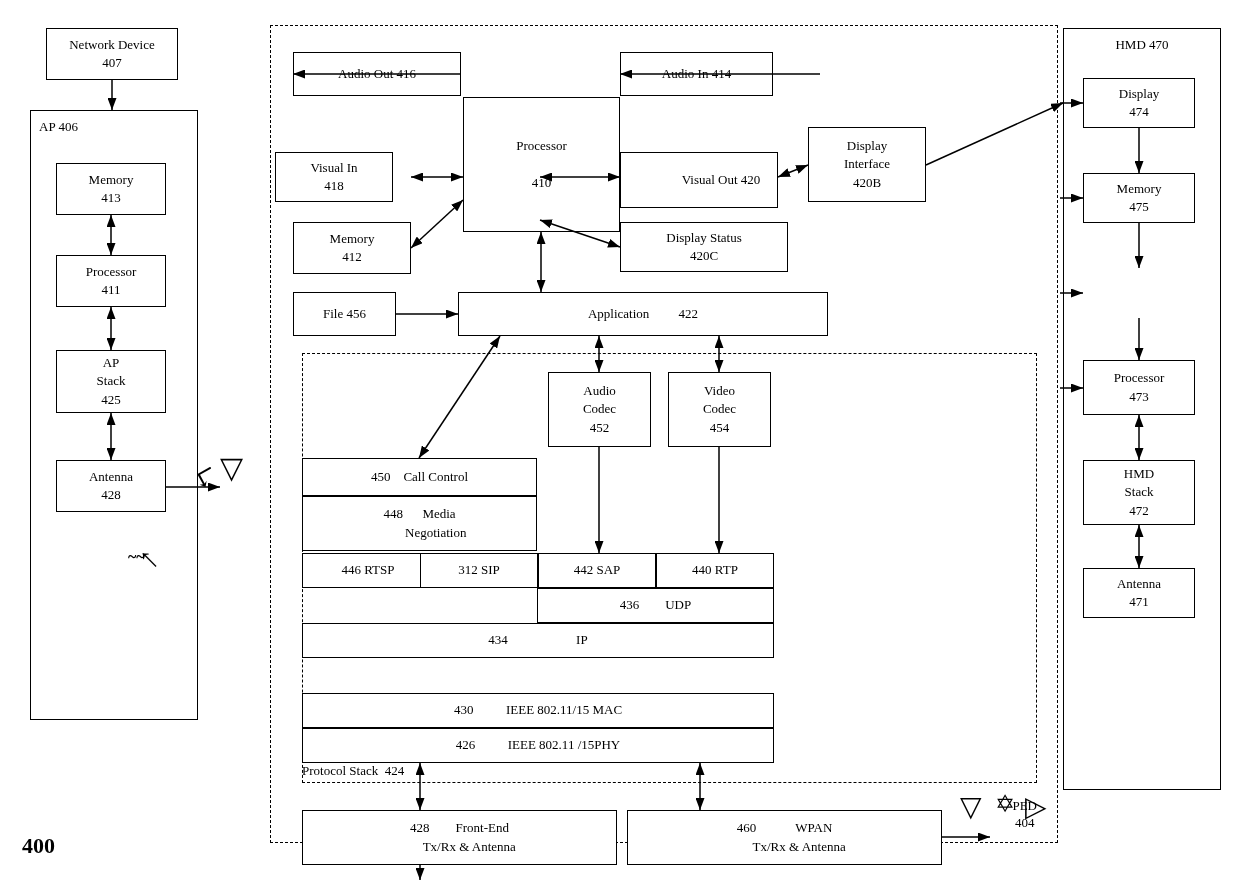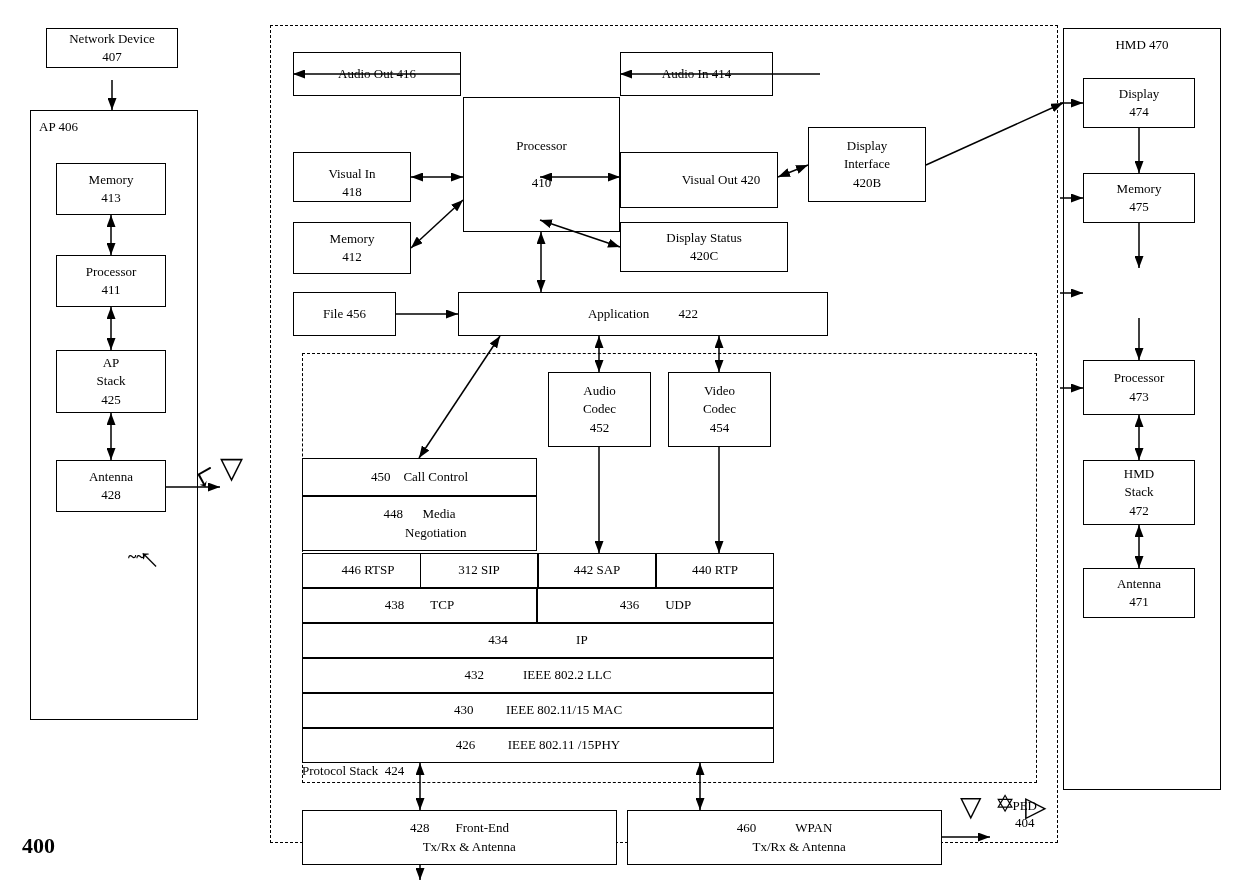--- a/index.html
+++ b/index.html
@@ -56,21 +56,21 @@
 <body>
 
 <div class="diagram-container">
 
   <div class="figure-number" style="left:22px; bottom:30px;">400</div>
 
   <div class="box" style="left:30px;top:110px;width:168px;height:610px;border:1.5px solid #000;">
     <span style="position:absolute;top:8px;left:8px;font-size:13px;">AP 406</span>
   </div>
 
-  <div class="box" style="left:46px;top:28px;width:132px;height:40px;align-items:center;">
+  <div class="box" style="left:46px;top:28px;width:132px;height:52px;align-items:center;">
     <span class="label-text">Network Device<br>407</span>
   </div>
 
   <div class="box" style="left:56px;top:163px;width:110px;height:52px;">
     <span class="label-text">Memory<br>413</span>
   </div>
 
   <div class="box" style="left:56px;top:255px;width:110px;height:52px;">
     <span class="label-text">Processor<br>411</span>
   </div>
@@ -92,21 +92,21 @@
   </div>
 
   <div class="box" style="left:620px;top:52px;width:153px;height:44px;">
     <span class="label-text">Audio In 414</span>
   </div>
 
   <div class="box" style="left:463px;top:97px;width:157px;height:135px;">
     <span class="label-text">Processor<br><br>410</span>
   </div>
 
-  <div class="box" style="left:293px;top:152px;width:118px;height:50px;align-items:flex-end;">
+  <div class="box" style="left:275px;top:152px;width:118px;height:50px;">
     <span class="label-text">Visual In<br>418</span>
   </div>
 
   <div class="box" style="left:620px;top:152px;width:158px;height:56px;padding-left:44px;">
     <span class="label-text">Visual Out 420</span>
   </div>
 
   <div class="box" style="left:808px;top:127px;width:118px;height:75px;">
     <span class="label-text">Display<br>Interface<br>420B</span>
   </div>
@@ -154,35 +154,29 @@
   </div>
 
   <div class="box" style="left:538px;top:553px;width:118px;height:35px;">
     <span class="label-text">442 SAP</span>
   </div>
 
   <div class="box" style="left:656px;top:553px;width:118px;height:35px;">
     <span class="label-text">440 RTP</span>
   </div>
 
-  <div class="box" style="left:302px;top:588px;width:235px;height:35px;">
-    <span class="label-text">438&nbsp;&nbsp;&nbsp;&nbsp;&nbsp;&nbsp;&nbsp;&nbsp;TCP</span>
-  </div>
 
   <div class="box" style="left:537px;top:588px;width:237px;height:35px;">
     <span class="label-text">436&nbsp;&nbsp;&nbsp;&nbsp;&nbsp;&nbsp;&nbsp;&nbsp;UDP</span>
   </div>
 
   <div class="box" style="left:302px;top:623px;width:472px;height:35px;">
     <span class="label-text">434&nbsp;&nbsp;&nbsp;&nbsp;&nbsp;&nbsp;&nbsp;&nbsp;&nbsp;&nbsp;&nbsp;&nbsp;&nbsp;&nbsp;&nbsp;&nbsp;&nbsp;&nbsp;&nbsp;&nbsp;&nbsp;IP</span>
   </div>
 
-  <div class="box" style="left:302px;top:658px;width:472px;height:35px;">
-    <span class="label-text">432&nbsp;&nbsp;&nbsp;&nbsp;&nbsp;&nbsp;&nbsp;&nbsp;&nbsp;&nbsp;&nbsp;&nbsp;IEEE 802.2 LLC</span>
-  </div>
 
   <div class="box" style="left:302px;top:693px;width:472px;height:35px;">
     <span class="label-text">430&nbsp;&nbsp;&nbsp;&nbsp;&nbsp;&nbsp;&nbsp;&nbsp;&nbsp;&nbsp;IEEE 802.11/15 MAC</span>
   </div>
 
   <div class="box" style="left:302px;top:728px;width:472px;height:35px;">
     <span class="label-text">426&nbsp;&nbsp;&nbsp;&nbsp;&nbsp;&nbsp;&nbsp;&nbsp;&nbsp;&nbsp;IEEE 802.11 /15PHY</span>
   </div>
 
   <div style="position:absolute;left:302px;top:763px;width:472px;height:20px;text-align:left;font-size:13px;">Protocol Stack&nbsp; 424</div>

